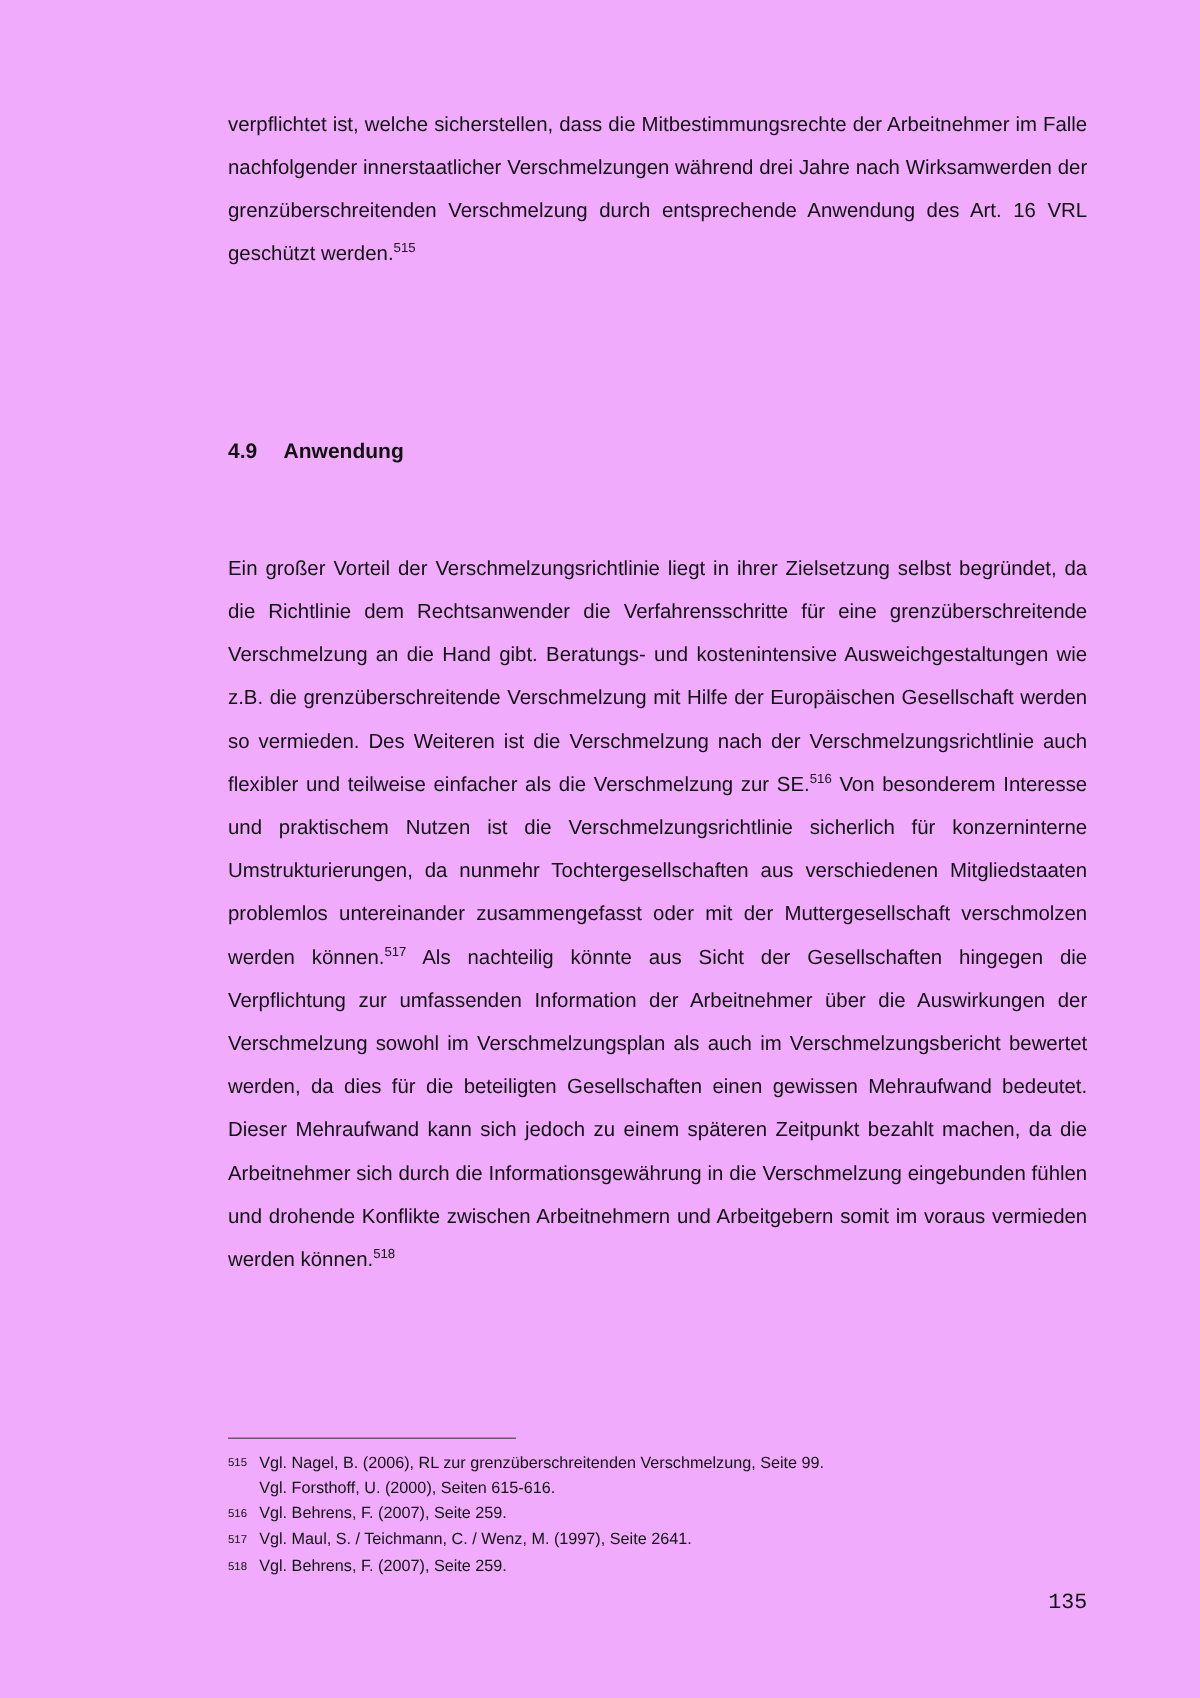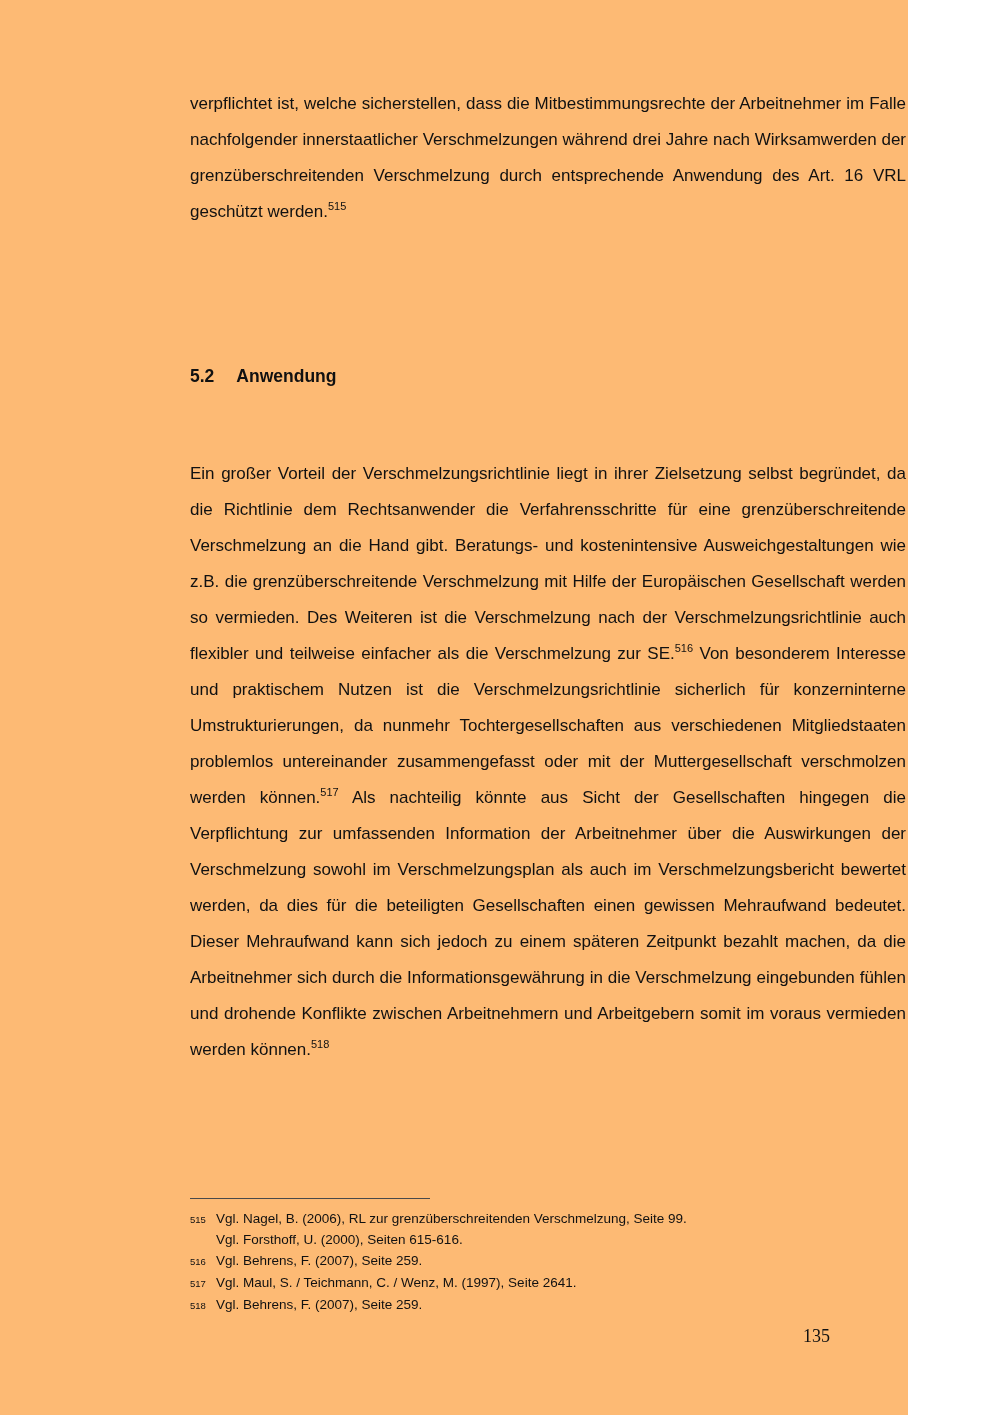--- a/index.html
+++ b/index.html
@@ -3,23 +3,23 @@
 <meta charset="utf-8">
 <style>
   * { margin: 0; padding: 0; box-sizing: border-box; }
   html, body { background: #ffffff; }
   body {
     font-family: "Liberation Sans", sans-serif;
     color: #111111;
   }
   .page {
     position: relative;
-    width: 908px;
+    width: 1000px;
     height: 1415px;
-    background: #fdba74;
+    background: #f0abfc;
     overflow: hidden;
   }
   .text-col {
     position: absolute;
     left: 190px;
     width: 716px;
   }
   .body-par {
     font-size: 17px;
     line-height: 36px;
@@ -60,34 +60,34 @@
   .fn-num {
     flex: 0 0 26px;
     font-size: 9.5px;
     padding-top: 1px;
     font-weight: normal;
   }
   .fn-text { flex: 1 1 auto; }
   .page-number {
     position: absolute;
     top: 1326px;
-    right: 78px;
-    font-family: Liberation Serif, serif;
+    right: 94px;
+    font-family: Liberation Mono, monospace;
     font-size: 18px;
     color: #111111;
   }
 </style>
 </head>
 <body>
 
 <div class="page">
 
   <p class="text-col body-par para-1"><span>verpflichtet ist, welche sicherstellen, dass die Mitbestimmungsrechte der Arbeitnehmer im Falle nachfolgender innerstaatlicher Verschmelzungen während drei Jahre nach Wirksamwerden der grenzüberschreitenden Verschmelzung durch entsprechende Anwendung des Art. 16 VRL geschützt werden.</span><sup>515</sup></p>
 
-  <h2 class="text-col section-heading"><span class="sec-num">5.2</span><span>Anwendung</span></h2>
+  <h2 class="text-col section-heading"><span class="sec-num">4.9</span><span>Anwendung</span></h2>
 
   <p class="text-col body-par para-2"><span>Ein großer Vorteil der Verschmelzungsrichtlinie liegt in ihrer Zielsetzung selbst begründet, da die Richtlinie dem Rechtsanwender die Verfahrensschritte für eine grenzüberschreitende Verschmelzung an die Hand gibt. Beratungs- und kostenintensive Ausweichgestaltungen wie z.B. die grenzüberschreitende Verschmelzung mit Hilfe der Europäischen Gesellschaft werden so vermieden. Des Weiteren ist die Verschmelzung nach der Verschmelzungsrichtlinie auch flexibler und teilweise einfacher als die Verschmelzung zur SE.</span><sup>516</sup><span> Von besonderem Interesse und praktischem Nutzen ist die Verschmelzungsrichtlinie sicherlich für konzerninterne Umstrukturierungen, da nunmehr Tochtergesellschaften aus verschiedenen Mitgliedstaaten problemlos untereinander zusammengefasst oder mit der Muttergesellschaft verschmolzen werden können.</span><sup>517</sup><span> Als nachteilig könnte aus Sicht der Gesellschaften hingegen die Verpflichtung zur umfassenden Information der Arbeitnehmer über die Auswirkungen der Verschmelzung sowohl im Verschmelzungsplan als auch im Verschmelzungsbericht bewertet werden, da dies für die beteiligten Gesellschaften einen gewissen Mehraufwand bedeutet. Dieser Mehraufwand kann sich jedoch zu einem späteren Zeitpunkt bezahlt machen, da die Arbeitnehmer sich durch die Informationsgewährung in die Verschmelzung eingebunden fühlen und drohende Konflikte zwischen Arbeitnehmern und Arbeitgebern somit im voraus vermieden werden können.</span><sup>518</sup></p>
 
   <div class="footnote-block">
     <div class="footnote-rule"></div>
 
     <div class="footnote-item">
       <span class="fn-num">515</span>
       <span class="fn-text">
         <span>Vgl. Nagel, B. (2006), RL zur grenzüberschreitenden Verschmelzung, Seite 99.</span><br>

